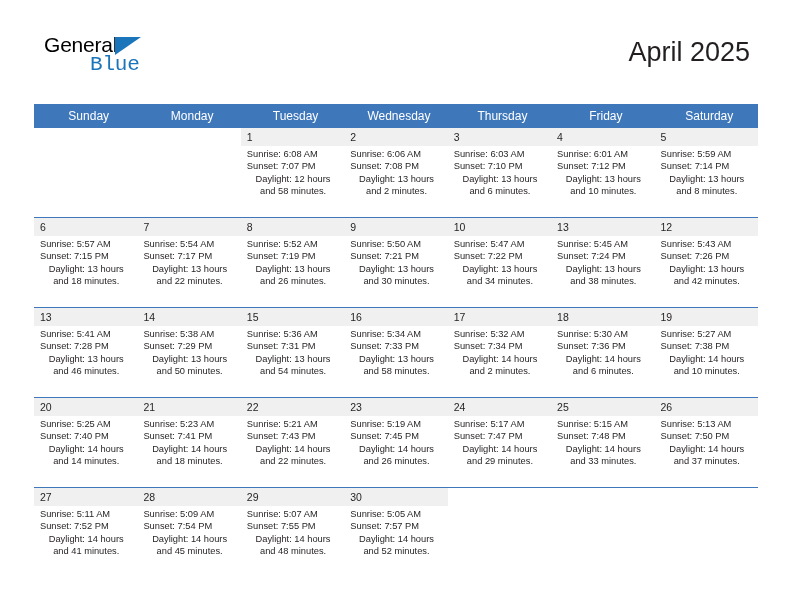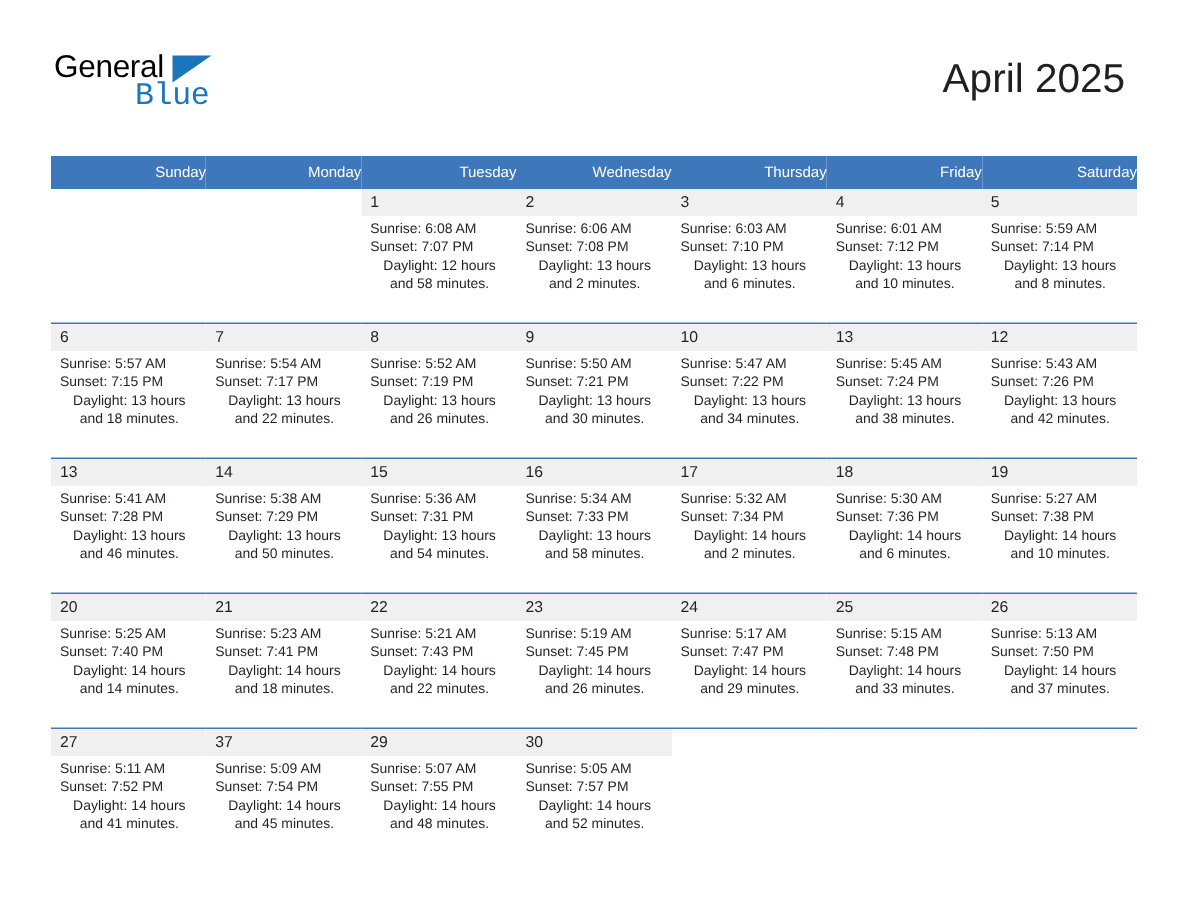--- a/index.html
+++ b/index.html
@@ -32,21 +32,21 @@
   }
   .brand {
     position: absolute;
     left: 0;
     top: 0;
     width: 200px;
     height: 60px;
   }
   .brand-general {
     position: absolute;
-    left: 2px;
+    left: 10px;
     top: 5px;
     font-size: 21px;
     letter-spacing: -0.2px;
     color: #000000;
     font-family: "Liberation Sans", sans-serif;
   }
   .brand-triangle {
     position: absolute;
     left: 81px;
     top: 9px;
@@ -92,23 +92,23 @@
     position: absolute;
     left: 34px;
     top: 104px;
     width: 724px;
     border-collapse: collapse;
     table-layout: fixed;
   }
   .calendar th {
     background: #3f77bb;
     color: #ffffff;
-    font-size: 10px;
+    font-size: 12px;
     font-weight: normal;
-    text-align: right;
+    text-align: center;
     padding: 5px 0 5px 6px;
     height: 12px;
     border: none;
   }
   .calendar td {
     vertical-align: top;
     padding: 0;
     border: none;
     width: 103.4px;
     height: 89px;
@@ -462,21 +462,21 @@
               <div class="daynum-band">27</div>
               <div class="day-info">
                 <div>Sunrise: 5:11 AM</div>
                 <div>Sunset: 7:52 PM</div>
                 <div class="daylight-line">Daylight: 14 hours and 41 minutes.</div>
               </div>
             </div>
           </td>
           <td>
             <div class="day-cell filled">
-              <div class="daynum-band">37</div>
+              <div class="daynum-band">28</div>
               <div class="day-info">
                 <div>Sunrise: 5:09 AM</div>
                 <div>Sunset: 7:54 PM</div>
                 <div class="daylight-line">Daylight: 14 hours and 45 minutes.</div>
               </div>
             </div>
           </td>
           <td>
             <div class="day-cell filled">
               <div class="daynum-band">29</div>

